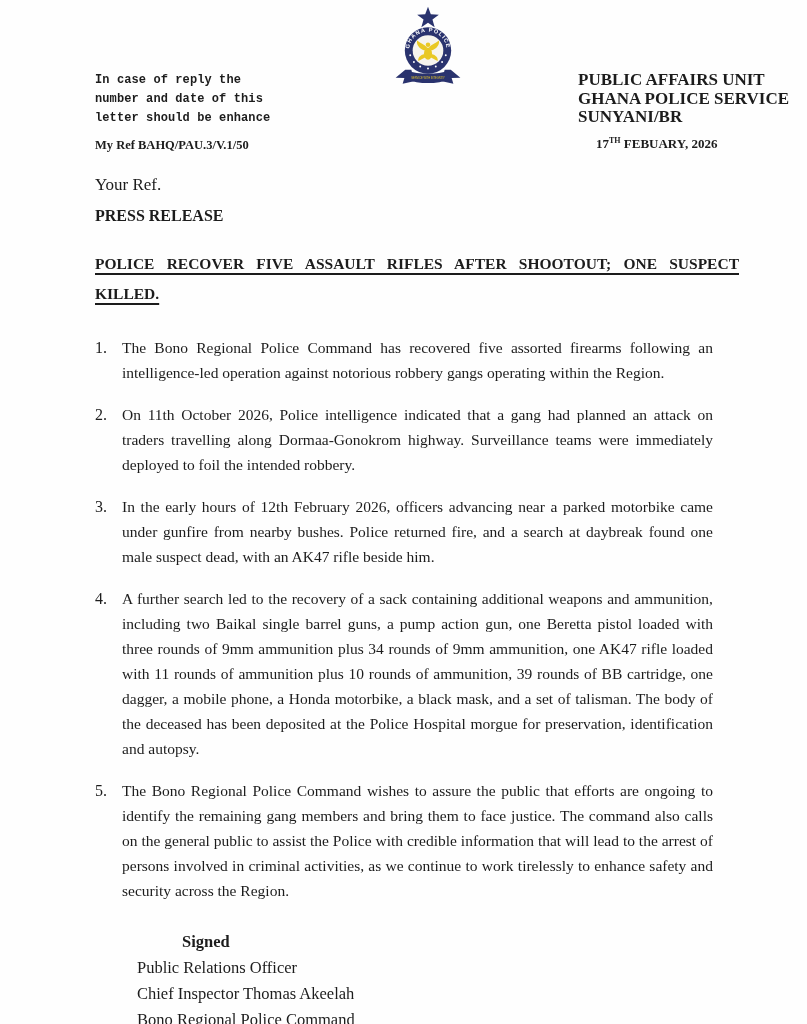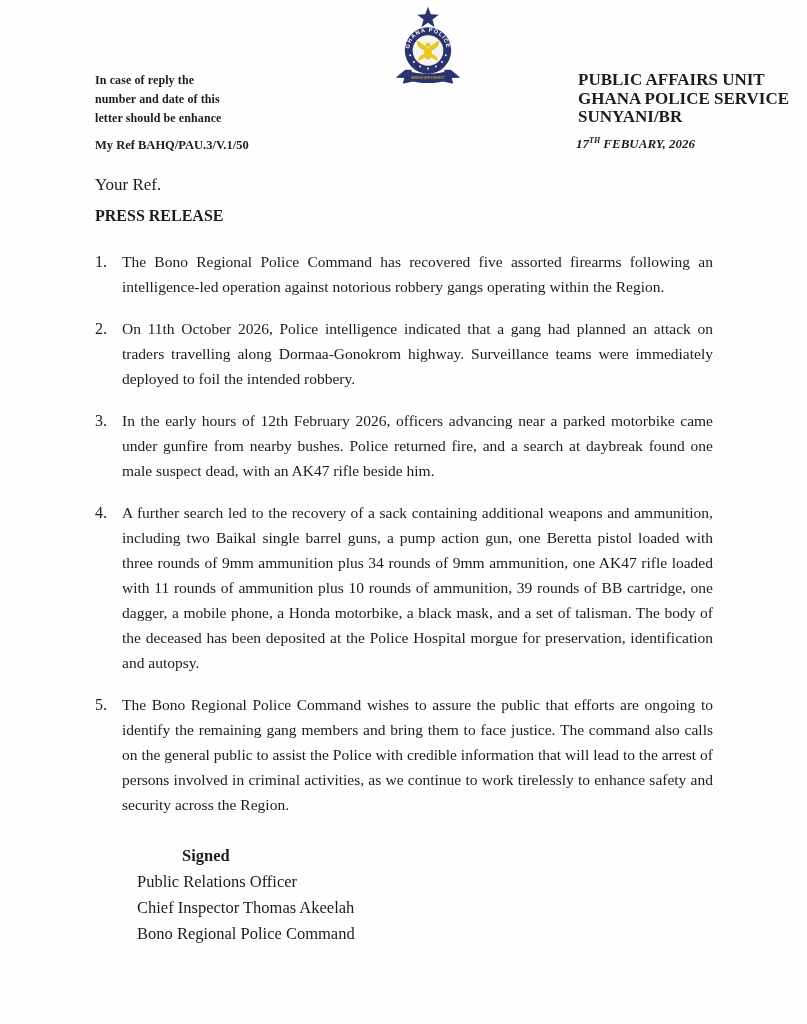--- a/index.html
+++ b/index.html
@@ -25,43 +25,43 @@
     height: 84px;
   }
   .hdr-left {
     position: absolute;
     left: 95px;
     top: 71px;
     font-weight: bold;
     font-size: 12px;
     line-height: 19px;
     letter-spacing: 0.1px;
+    font-family: Liberation Mono, monospace;
   }
   .hdr-right {
     position: absolute;
     left: 578px;
     top: 71px;
     font-weight: bold;
     font-size: 17px;
     line-height: 18.5px;
   }
   .my-ref {
     position: absolute;
     left: 95px;
     top: 138px;
     font-weight: bold;
     font-size: 12.5px;
   }
   .date-line {
     position: absolute;
-    left: 576px;
+    left: 596px;
     top: 136px;
     font-weight: bold;
     font-size: 13px;
-    font-style: italic;
   }
   .date-line sup {
     font-size: 8px;
     vertical-align: super;
     line-height: 0;
   }
   .your-ref {
     position: absolute;
     left: 95px;
     top: 175px;
@@ -188,20 +188,24 @@
 
   <div class="my-ref">My Ref BAHQ/PAU.3/V.1/50</div>
 
   <div class="date-line"><span>17</span><sup>TH</sup><span> FEBUARY, 2026</span></div>
 
   <div class="your-ref">Your Ref.</div>
 
   <div class="doc">
     <div class="kicker">PRESS RELEASE</div>
 
+    <div class="title">
+      <span class="tl1">POLICE RECOVER FIVE ASSAULT RIFLES AFTER SHOOTOUT; ONE SUSPECT</span>
+      <span class="tl2">KILLED.</span>
+    </div>
 
     <div class="plist">
       <div class="pitem">
         <span class="num">1.</span>
         <span class="txt">The Bono Regional Police Command has recovered five assorted firearms following an intelligence-led operation against notorious robbery gangs operating within the Region.</span>
       </div>
       <div class="pitem">
         <span class="num">2.</span>
         <span class="txt">On 11th October 2026, Police intelligence indicated that a gang had planned an attack on traders travelling along Dormaa-Gonokrom highway. Surveillance teams were immediately deployed to foil the intended robbery.</span>
       </div>

